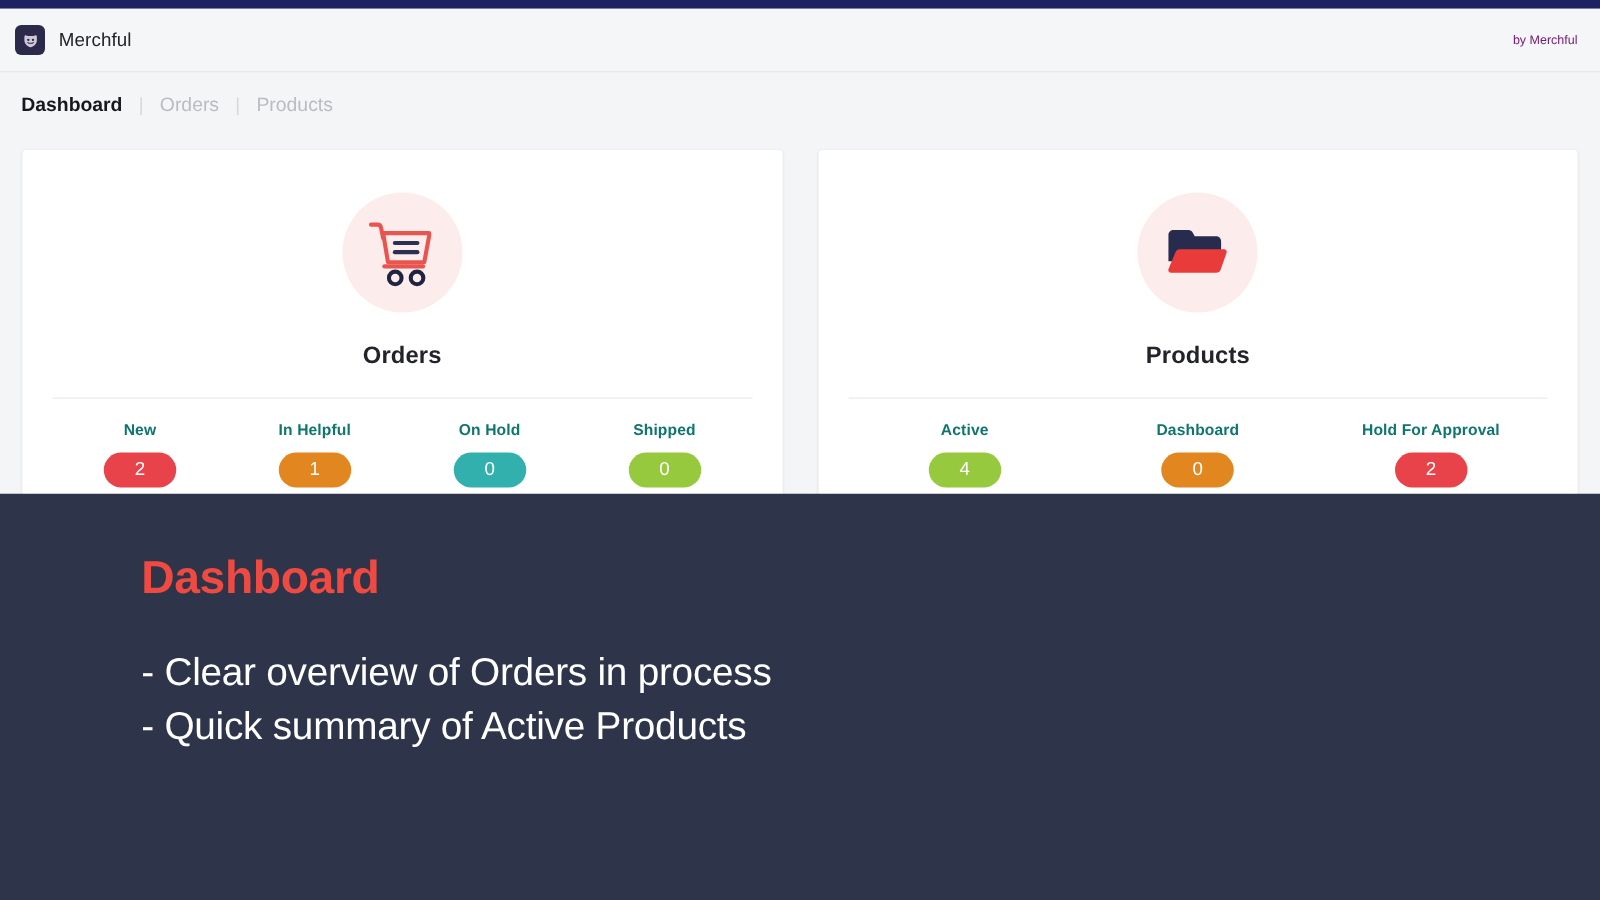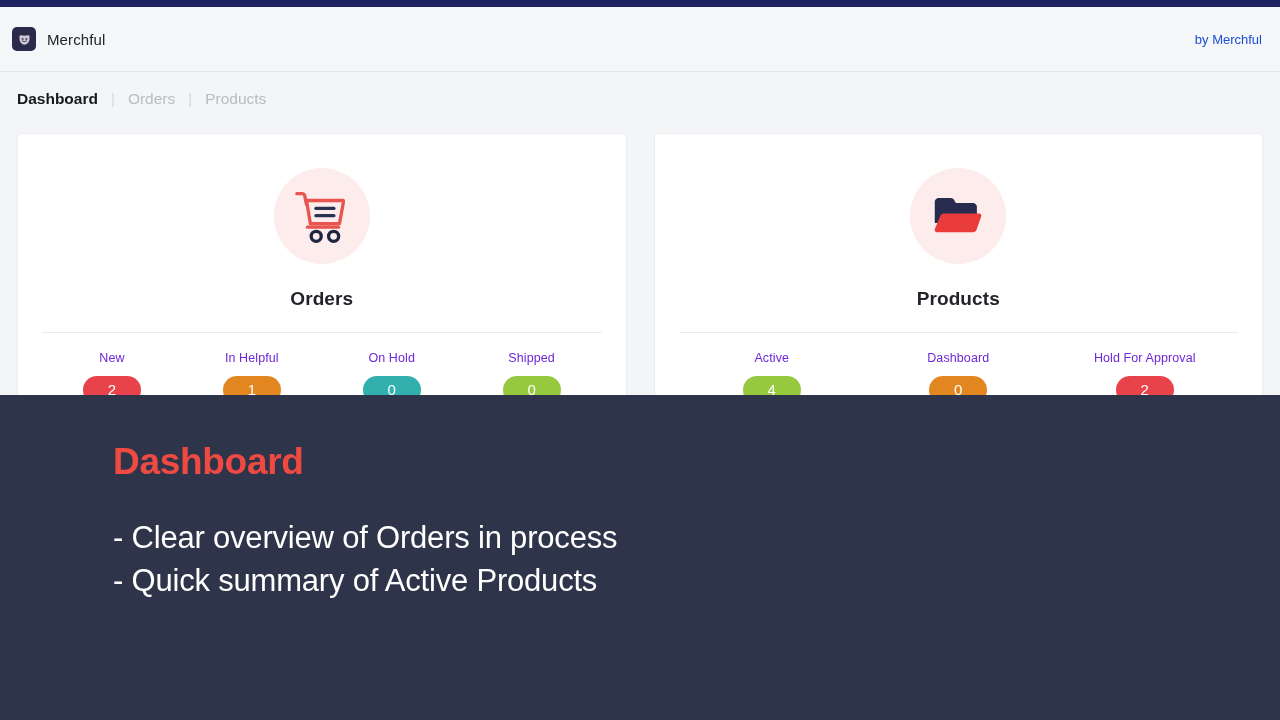--- a/index.html
+++ b/index.html
@@ -18,21 +18,21 @@
 
   
   .top-strip {
     height: 7px;
     width: 100%;
     background: #1e2260;
   }
 
   
   .brand-header {
-    height: 65px;
+    height: 51px;
     background: #f5f6f8;
     border-bottom: 1px solid #e3e5e9;
     display: flex;
     align-items: center;
     padding: 0 18px 0 12px;
     justify-content: space-between;
   }
   .brand-left {
     display: flex;
     align-items: center;
@@ -46,22 +46,22 @@
     display: flex;
     align-items: center;
     justify-content: center;
   }
   .brand-name {
     font-size: 15px;
     color: #22242a;
     letter-spacing: .1px;
   }
   .brand-by {
-    font-size: 13px;
-    color: #1d4ed8;
+    font-size: 10px;
+    color: #701a75;
   }
 
   
   .nav-tabs {
     height: 53px;
     display: flex;
     align-items: center;
     padding: 0 8px;
     background: #f4f5f7;
     gap: 0;
@@ -131,22 +131,23 @@
   .stats-row {
     display: flex;
     margin-top: 18px;
   }
   .stat {
     flex: 1;
     text-align: center;
   }
   .stat-label {
     font-size: 12.5px;
-    color: #6d28d9;
+    color: #0f766e;
     letter-spacing: .1px;
+    font-weight: bold;
   }
   .stat-badge {
     display: inline-block;
     min-width: 58px;
     padding: 5px 16px;
     border-radius: 999px;
     color: #ffffff;
     font-size: 15px;
     margin-top: 11px;
     line-height: 18px;

